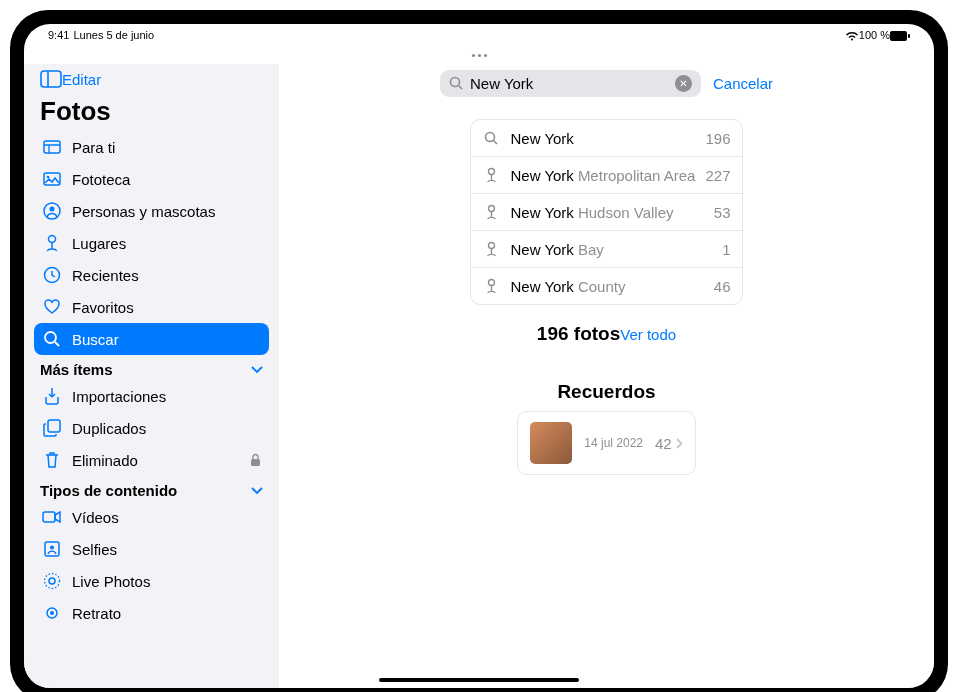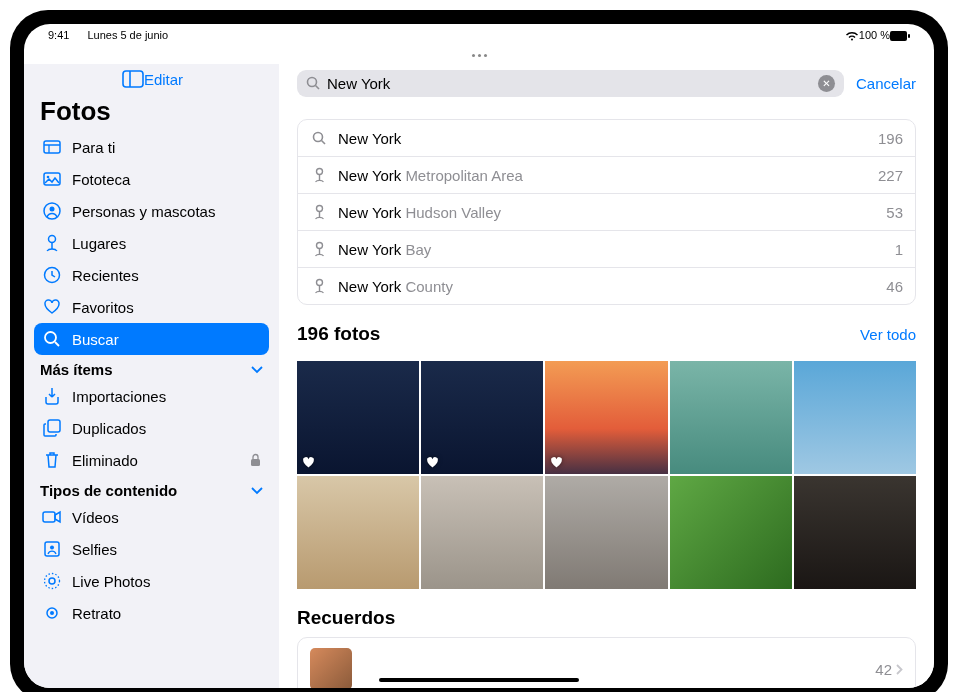--- a/index.html
+++ b/index.html
@@ -1,41 +1,41 @@
 <!DOCTYPE html>
 <html><head>
 <meta charset="utf-8">
 <style>
 * { margin: 0; padding: 0; box-sizing: border-box; font-family: -apple-system, BlinkMacSystemFont, "Helvetica Neue", sans-serif; }
 body { background: #fff; display: flex; justify-content: center; padding: 10px; }
 .device { width: 958px; height: 692px; background: #000; border-radius: 38px; padding: 14px; position: relative; }
 .screen { width: 100%; height: 100%; background: #fff; border-radius: 26px; overflow: hidden; display: flex; flex-direction: column; }
 .statusbar { height: 22px; display: flex; justify-content: space-between; align-items: center; padding: 0 24px; font-size: 11px; font-weight: 500; }
-.statusbar .left { display: flex; gap: 18px; text-align: center; }
+.statusbar .left { display: flex; gap: 4px; text-align: center; }
 .statusbar .right { display: flex; gap: 0; align-items: flex-end; }
 .appchrome { height: 18px; display: flex; justify-content: center; align-items: center; }
 .dots { display: flex; gap: 3px; }
 .dots .d { width: 3px; height: 3px; border-radius: 50%; background: #888; }
 .content { flex: 1; display: flex; overflow: hidden; }
 
 .sidebar { width: 255px; background: #f2f2f7; display: flex; flex-direction: column; padding: 0 10px 0 10px; overflow: hidden; }
-.sidebar-top { display: flex; justify-content: center; align-items: center; padding: 6px 4px 6px 6px; }
+.sidebar-top { display: flex; justify-content: flex-start; align-items: center; padding: 6px 4px 6px 6px; }
 .sidebar-top .box-icon { color: #007aff; }
 .sidebar-top .edit { color: #007aff; font-size: 15px; }
 .sidebar-title { font-size: 26px; font-weight: 700; padding: 2px 6px 4px; }
 .sidebar-list { display: flex; flex-direction: column; gap: 0px; }
 .sb-item { display: flex; align-items: center; gap: 10px; padding: 6px 8px; border-radius: 8px; font-size: 15px; color: #000; cursor: pointer; }
 .sb-item.active { background: #007aff; color: #fff; }
 .sb-item.active .sb-icon { color: #fff; }
 .sb-icon { width: 20px; height: 20px; display: inline-flex; align-items: center; justify-content: center; color: #007aff; flex-shrink: 0; }
 .sb-section { display: flex; justify-content: space-between; align-items: center; padding: 6px 6px 2px; font-size: 15px; font-weight: 600; color: #000; }
 .sb-section .chev { color: #007aff; }
 .sb-item .lock { margin-left: auto; color: #8e8e93; }
 
-.main { flex: 1; background: #fff; padding: 6px 18px 0 18px; display: flex; flex-direction: column; overflow: hidden; }
+.main { flex: 1; background: #fff; padding: 6px 18px 0 18px; display: flex; flex-direction: column; overflow: hidden; align-items: center; }
 .searchrow { display: flex; align-items: center; gap: 12px; }
 .searchbox { flex: 1; background: #e4e4e9; border-radius: 9px; display: flex; align-items: center; padding: 5px 9px; gap: 6px; }
 .searchbox input { border: none; background: transparent; outline: none; font-size: 15px; flex: 1; }
 .searchbox .clear { width: 17px; height: 17px; border-radius: 50%; background: #8e8e93; color: #fff; display: flex; align-items: center; justify-content: center; font-size: 10px; }
 .cancel { color: #007aff; font-size: 15px; }
 
 .suggestions { margin-top: 22px; border: 1px solid #e5e5ea; border-radius: 10px; background: #fff; }
 .sug-item { display: flex; align-items: center; gap: 10px; padding: 9px 12px; border-bottom: 1px solid #e5e5ea; font-size: 15px; }
 .sug-item:last-child { border-bottom: none; }
 .sug-icon { width: 18px; height: 18px; color: #8e8e93; display: flex; align-items: center; justify-content: center; flex-shrink: 0; }
@@ -392,20 +392,21 @@
           <div class="thumb neutral"></div>
           <div class="thumb gray"></div>
           <div class="thumb green"></div>
           <div class="thumb dark2"></div>
         </div>
 
         <div class="memories-title">Recuerdos</div>
         <div class="memory-card">
           <div class="memory-thumb"></div>
           <div class="memory-info">
+            <div class="md">14 jul 2022</div>
           </div>
           <div class="memory-count">
             <span>42</span>
             <span>
                 <svg width="7" height="11" viewBox="0 0 7 11">
                   <path d="M1 1l4.5 4.5L1 10" stroke="#c7c7cc" stroke-width="1.8" fill="none"></path>
                 </svg>
               </span>
           </div>
         </div>

